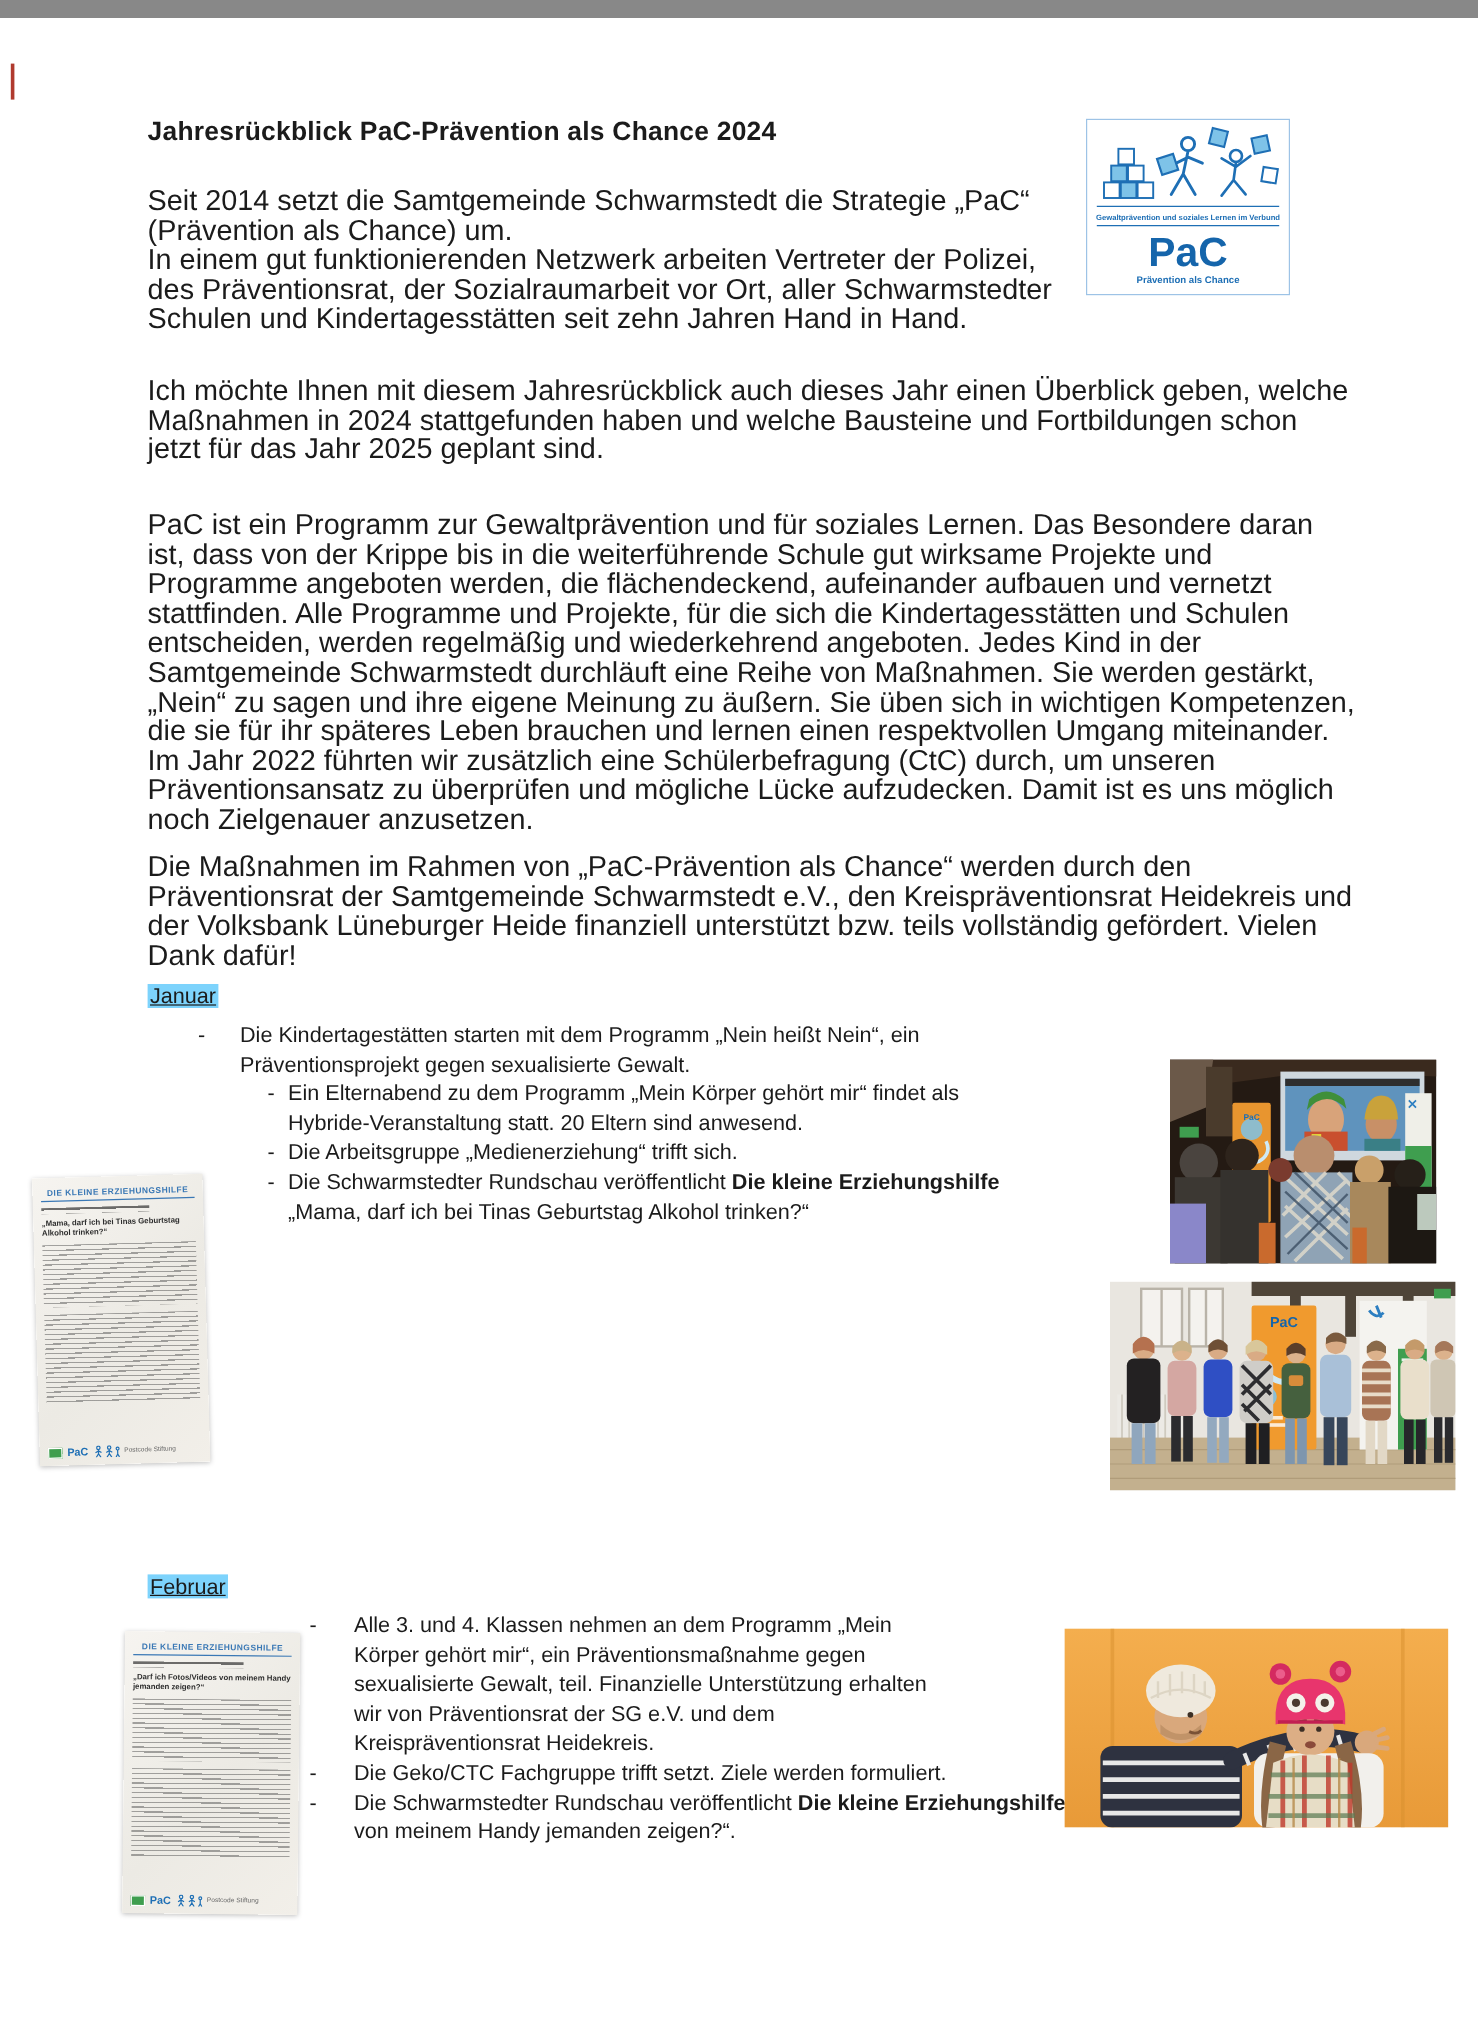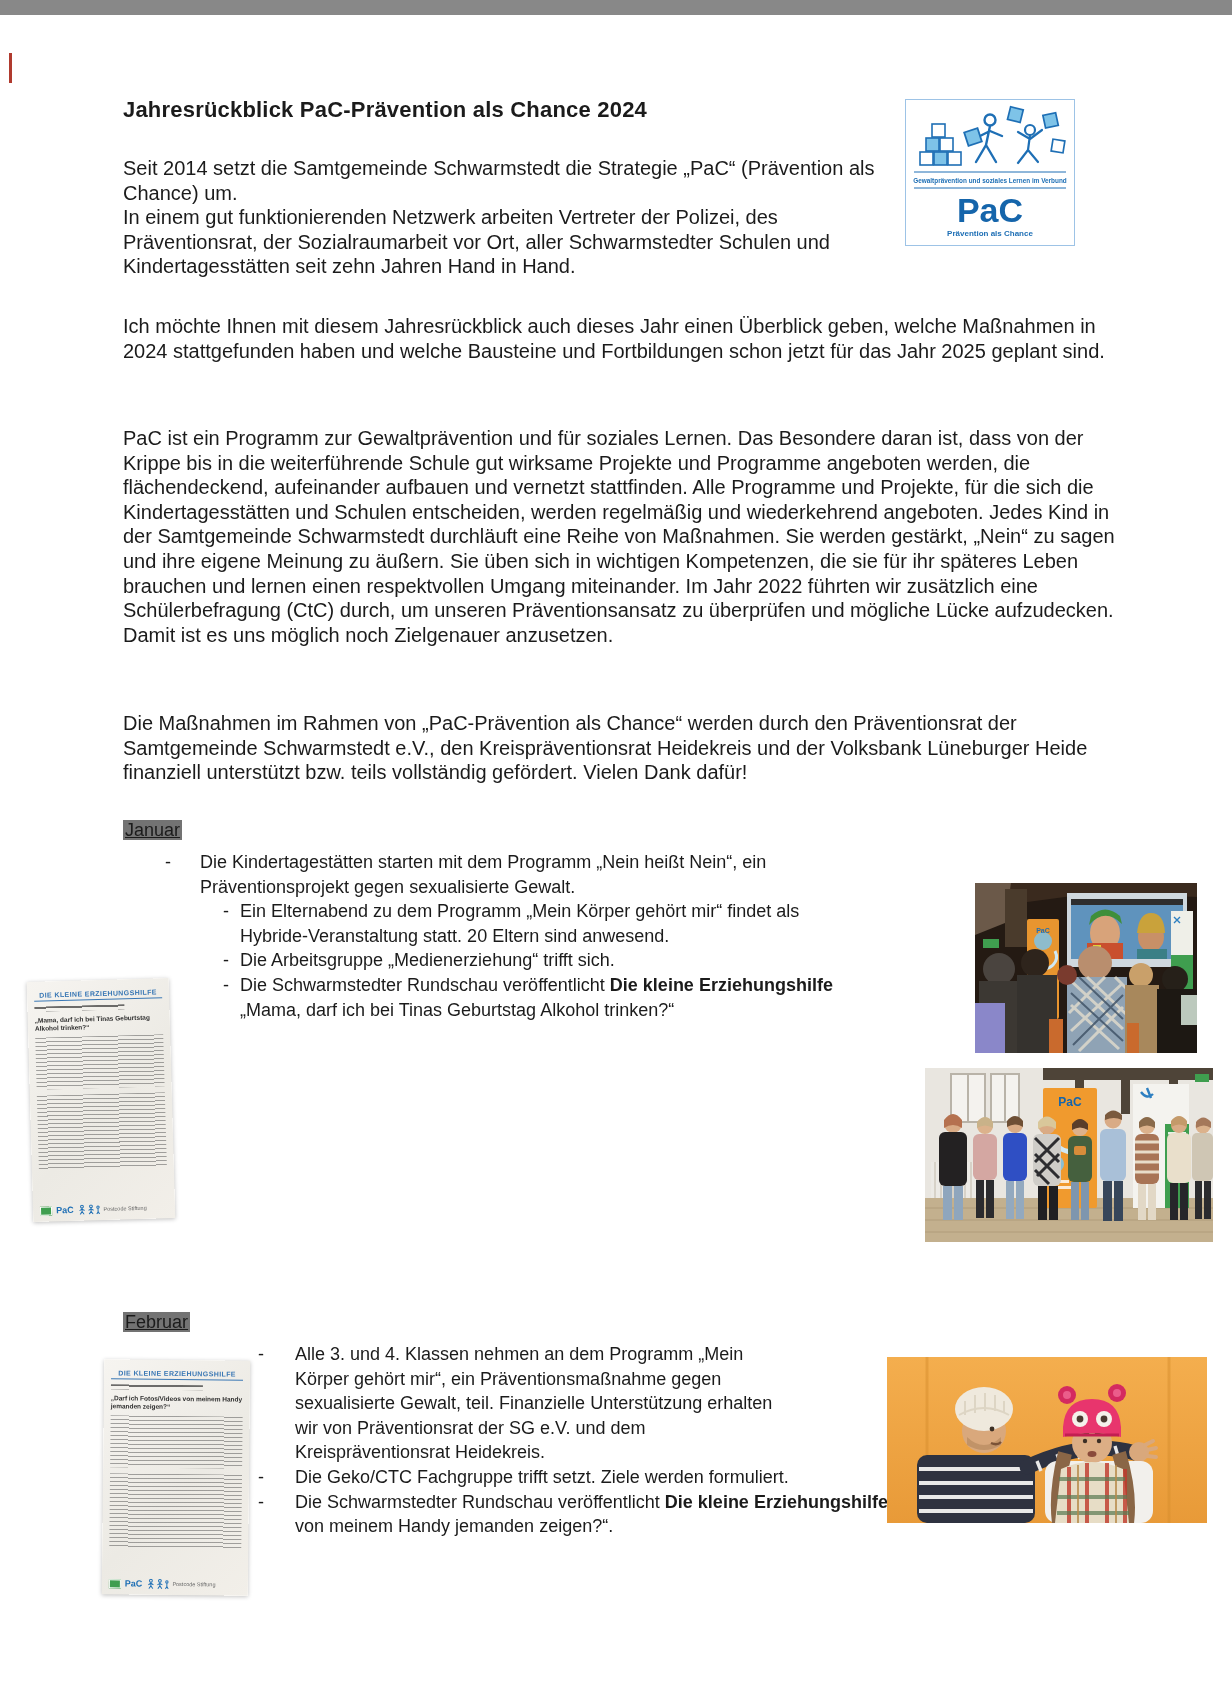--- a/index.html
+++ b/index.html
@@ -1,27 +1,27 @@
 <!DOCTYPE html>
 <html><head>
 <meta charset="utf-8">
 <style>
   html,body{margin:0;padding:0;background:#888;}
   #page{position:relative;width:1232px;height:1701px;background:#ffffff;
         font-family:"Liberation Sans",sans-serif;color:#1b1b1b;overflow:hidden;margin-top:15px;}
   .abs{position:absolute;}
   #edge-mark{left:9px;top:38px;width:3px;height:30px;background:#b03a2e;}
   #title{left:123px;top:82px;font-size:22px;font-weight:bold;letter-spacing:.2px;}
-  .para{font-size:20px;line-height:24.6px;white-space:pre-line;}
+  .para{font-size:24px;line-height:24.6px;white-space:pre-line;}
   #p1{left:123px;top:141px;width:775px;}
   #p2{left:123px;top:299px;width:1005px;}
   #p3{left:123px;top:411px;width:1008px;}
   #p4{left:123px;top:696px;width:1005px;}
   .month-h{font-size:18px;line-height:24px;}
-  .month-h span{background:#737373;text-decoration:underline;padding:0 2px;}
+  .month-h span{background:#7dd3fc;text-decoration:underline;padding:0 2px;}
   #h-januar{left:123px;top:803px;}
   #h-februar{left:123px;top:1295px;}
   ul.bullets{list-style:none;margin:0;padding:0;font-size:18px;line-height:24.6px;}
   ul.bullets li{position:relative;box-sizing:border-box;}
   ul.bullets li::before{content:"-";position:absolute;top:0;}
   #jan-list{left:123px;top:835px;width:737px;}
   li.l1{padding-left:77px;}  li.l1::before{left:42px;}
   li.l2{padding-left:117px;} li.l2::before{left:100px;}
   #feb-list{left:123px;top:1327px;}
   li.f{padding-left:172px;}  li.f::before{left:135px;}

